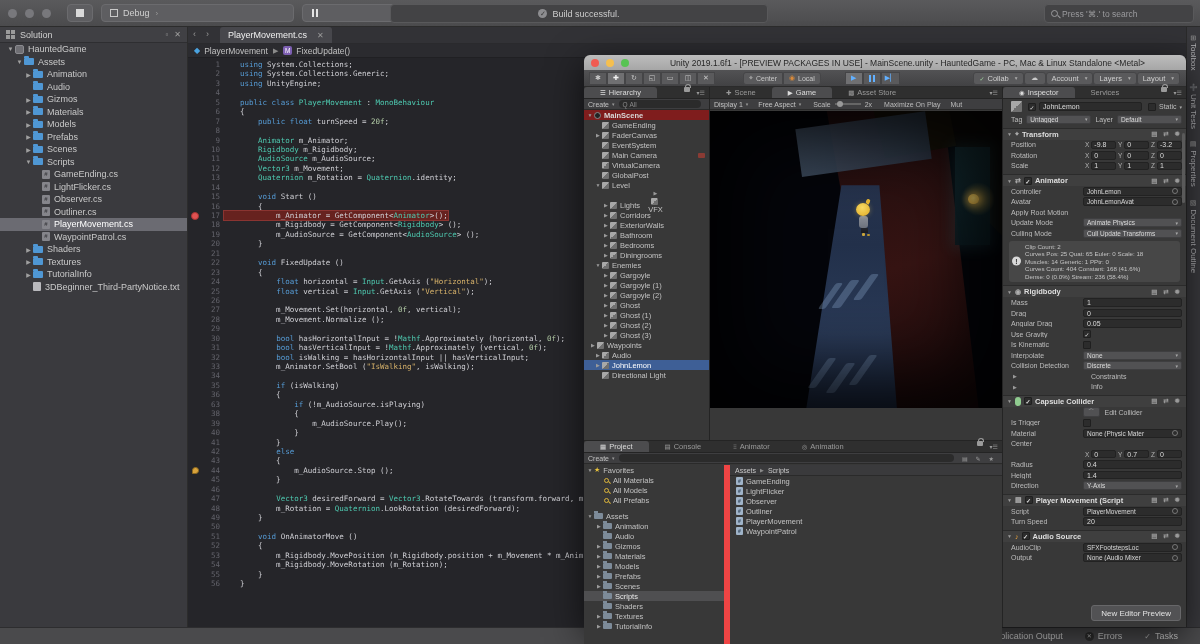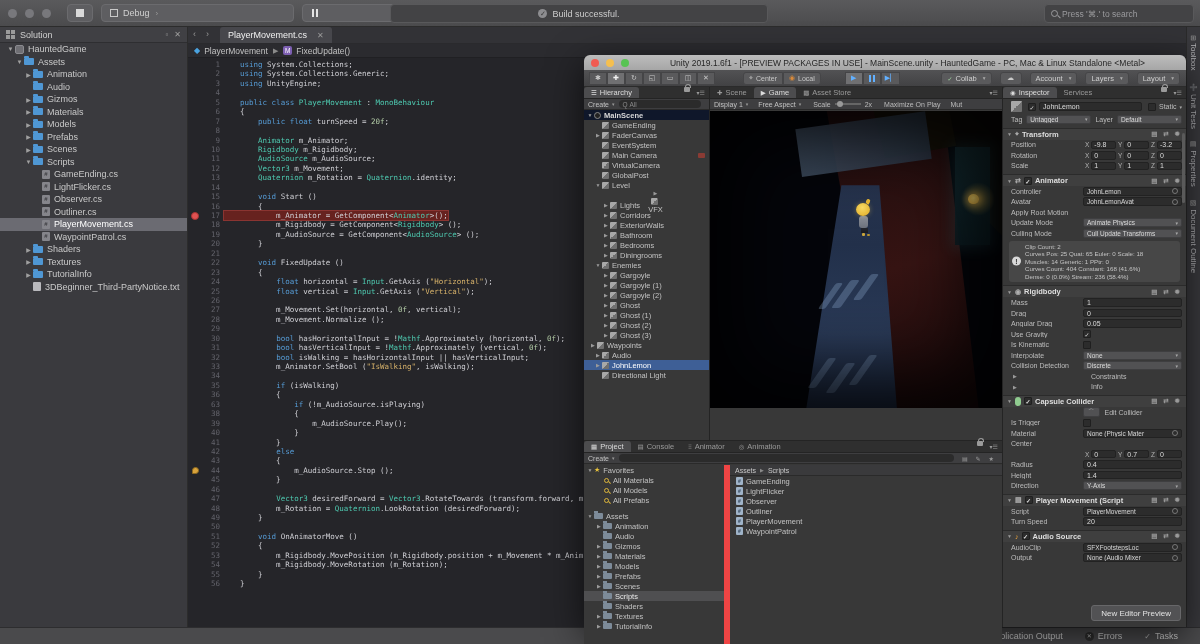--- a/index.html
+++ b/index.html
@@ -104,37 +104,37 @@
   .ubtn.on { background:#707072; color:#f2f2f2; }
   .ubtn.blue { color:#62b0ff; }
   .udrop { height:13px; background:#5a5a5c; border:1px solid #454547; border-radius:3px; color:#cfcfcf;
     font-size:7.5px; display:flex; align-items:center; padding:0 5px; }
   .udrop .dar { margin-left:6px; font-size:5.5px; color:#aaa; }
   .pb { display:inline-block; width:2px; height:7px; background:#62b0ff; margin:0 1px; }
 
   #u-main { position:absolute; left:0; top:32px; width:602px; height:540px; background:#282828; }
   .panel { position:absolute; background:#383838; }
   .ptabs { height:12px; background:#2f2f2f; display:flex; align-items:stretch; border-bottom:1px solid #242424; }
-  .ptab { display:flex; align-items:center; padding:0 7px; font-size:7.5px; color:#9a9a9a;text-align:right; }
+  .ptab { display:flex; align-items:center; padding:0 16px; font-size:7.5px; color:#9a9a9a;text-align:right; }
   .ptab.on { background:#4c4c4e; color:#dcdcdc; border-radius:3px 3px 0 0; }
   .ptab .pic { margin-right:3px; font-size:6.5px; }
   .ptabs .pspace { flex:1; }
   .pmenu { color:#9a9a9a; font-size:6px; padding:0 4px; display:flex; align-items:center; }
   .lock { width:6px; height:5px; background:#9a9a9a; position:relative; margin:0 3px; border-radius:1px; }
   .lock::before { content:""; position:absolute; top:-3px; left:1px; width:4px; height:3px;
     border:1px solid #9a9a9a; border-bottom:none; border-radius:3px 3px 0 0; }
   .ptool { height:11px; background:#3e3e40; border-bottom:1px solid #2a2a2a; display:flex; align-items:center;
     font-size:7px; color:#bbb; padding:0 4px; }
   .mini-dd { display:flex; align-items:center; color:#c2c2c2; }
   .mini-dd .dar { font-size:5px; margin-left:3px; color:#999; }
   .upill { height:8px; background:#2b2b2b; border-radius:4px; flex:1; margin:0 4px; color:#8b8b8b;
     font-size:6.5px; display:flex; align-items:center; padding:0 4px; }
 
   .urow { height:10px; display:flex; align-items:center; font-size:7.5px; color:#c2c2c2; white-space:nowrap; }
-  .urow.scene-row { background:#0f172a; font-weight:bold; color:#d8d8d8; }
+  .urow.scene-row { background:#7f1d1d; font-weight:bold; color:#d8d8d8; }
   .urow.sel-blue { background:#3e5f96; color:#fff; }
   .urow.sel-gray { background:#4f4f51; color:#e8e8e8; }
   .uarr { width:8px; flex:0 0 8px; text-align:center; font-size:5px; color:#9a9a9a; }
   .cube { width:7px; height:7px; margin-right:3px; flex:0 0 7px;
     background:linear-gradient(135deg,#a8a8a8 0 50%,#707070 50% 100%); border-radius:1px; }
   .ufold { width:9px; height:6px; background:#7d8b99; border-radius:1px; position:relative; margin-right:3px; flex:0 0 9px; }
   .ufold::before { content:""; position:absolute; top:-2px; left:0; width:4px; height:2px; background:#7d8b99; }
   .star { color:#e8c33c; font-size:7px; margin-right:3px; }
   .magy { width:5px; height:5px; border:1px solid #d8b23c; border-radius:50%; position:relative; margin:0 4px 0 1px; flex:0 0 5px; }
   .magy::after { content:""; position:absolute; width:3px; height:1px; background:#d8b23c; right:-2.5px; bottom:-1px; transform:rotate(45deg); }
@@ -490,21 +490,21 @@
           </div>
       </div>
       <div style="display:flex;margin-left:24px">
         <div class="ubtn on blue">▶</div>
         <div class="ubtn">
             <span class="pb"></span>
             <span class="pb"></span>
           </div>
         <div class="ubtn blue">▶▏</div>
       </div>
-      <div style="display:flex;align-items:center;margin-left:auto;margin-right:6px;gap:8px">
+      <div style="display:flex;align-items:center;margin-left:auto;margin-right:6px;gap:0">
         <div class="udrop">
           <span style="color:#9fd49f;margin-right:3px;font-size:6px">✓</span>
           <span>Collab</span>
             <span class="dar">▾</span>
           </div>
         <div class="ubtn" style="border-radius:3px;width:22px">☁</div>
         <div class="udrop">
             <span>Account</span>
             <span class="dar">▾</span>
           </div>

